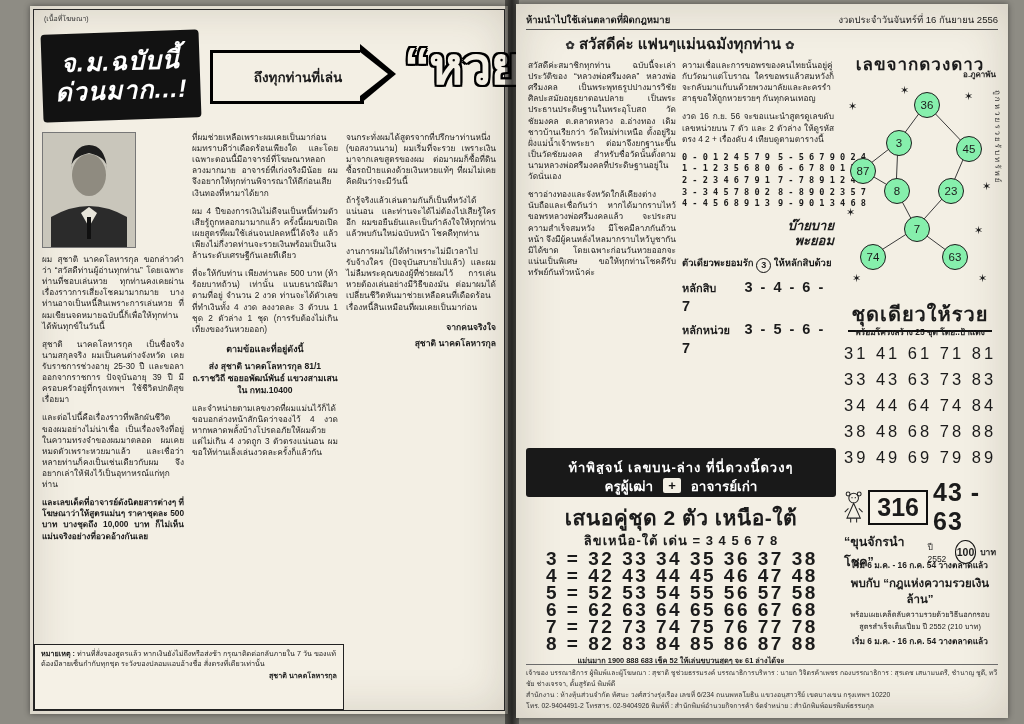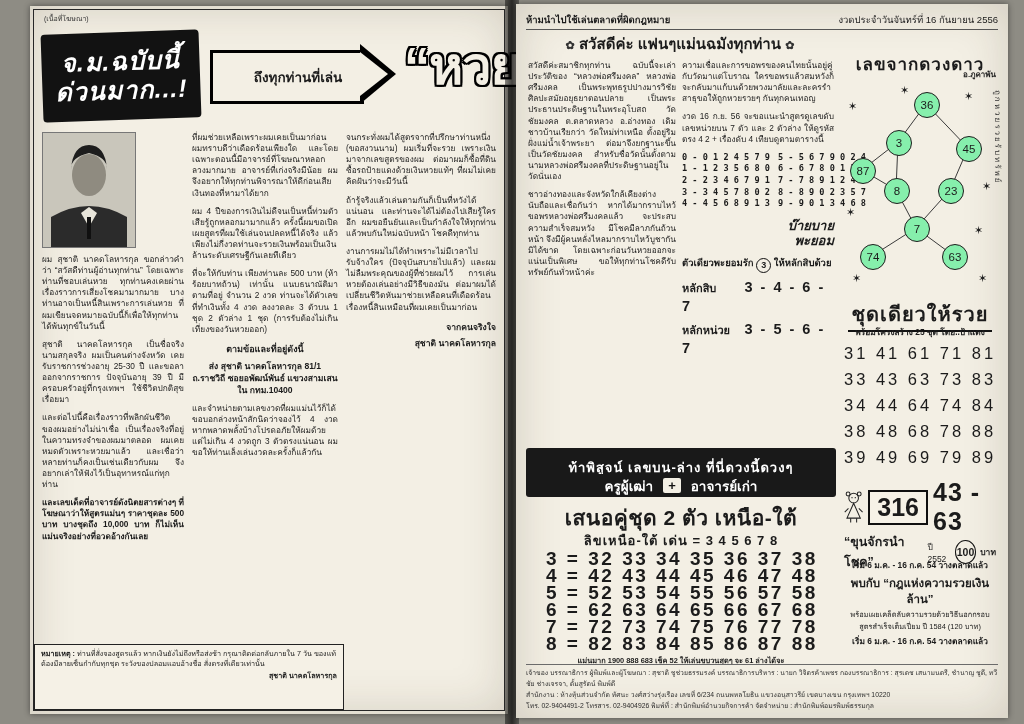--- a/index.html
+++ b/index.html
@@ -293,21 +293,21 @@
     <div class="abs ad1" style="left:328px;top:528px;width:152px;">
       <span class="t">“ขุนจักรนำโชค”</span>
       <span class="y">ปี 2552</span>
       <span class="price">100</span>
       <span class="unit">บาท</span>
     </div>
     <div class="abs adline" style="left:328px;top:554px;width:152px;">เริ่ม 6 ม.ค. - 16 ก.ค. 54 วางตลาดแล้ว</div>
 
     <div class="abs ad2t" style="left:328px;top:572px;width:152px;">พบกับ “กฎแห่งความรวยเงินล้าน”</div>
     <div class="abs adsmall" style="left:328px;top:604px;width:152px;">พร้อมเผยเคล็ดลับความรวยด้วยวิธีนอกกรอบ</div>
-    <div class="abs adsmall" style="left:328px;top:616px;width:152px;">สูตรสำเร็จเต็มเปี่ยม ปี 1584 (120 บาท)</div>
+    <div class="abs adsmall" style="left:328px;top:616px;width:152px;">สูตรสำเร็จเต็มเปี่ยม ปี 2552 (210 บาท)</div>
     <div class="abs adline" style="left:328px;top:630px;width:152px;">เริ่ม 6 ม.ค. - 16 ก.ค. 54 วางตลาดแล้ว</div>
 
     <div class="abs footer" style="left:10px;top:660px;width:472px;">
       <div>เจ้าของ บรรณาธิการ ผู้พิมพ์และผู้โฆษณา : สุชาติ ชูช่วยธรรมรงค์   บรรณาธิการบริหาร : นายก วิจิตรค้าเพชร   กองบรรณาธิการ : สุรเดช เสนามนตรี, ชำนาญ ชูดี, ทวีชัย ช่างเจรจา, ตั้มสูรัตน์ พิมพ์ดี</div>
       <div>สำนักงาน : ห้างหุ้นส่วนจำกัด ทัศนะ วงศ์สว่างรุ่งเรือง เลขที่ 6/234 ถนนพหลโยธิน แขวงอนุสาวรีย์ เขตบางเขน กรุงเทพฯ 10220</div>
       <div>โทร. 02-9404491-2   โทรสาร. 02-9404926   พิมพ์ที่ : สำนักพิมพ์อำนวยกิจการค้า   จัดจำหน่าย : สำนักพิมพ์อมรพิมพ์ธรรมกุล</div>
     </div>
   </div>
 </div>
 

